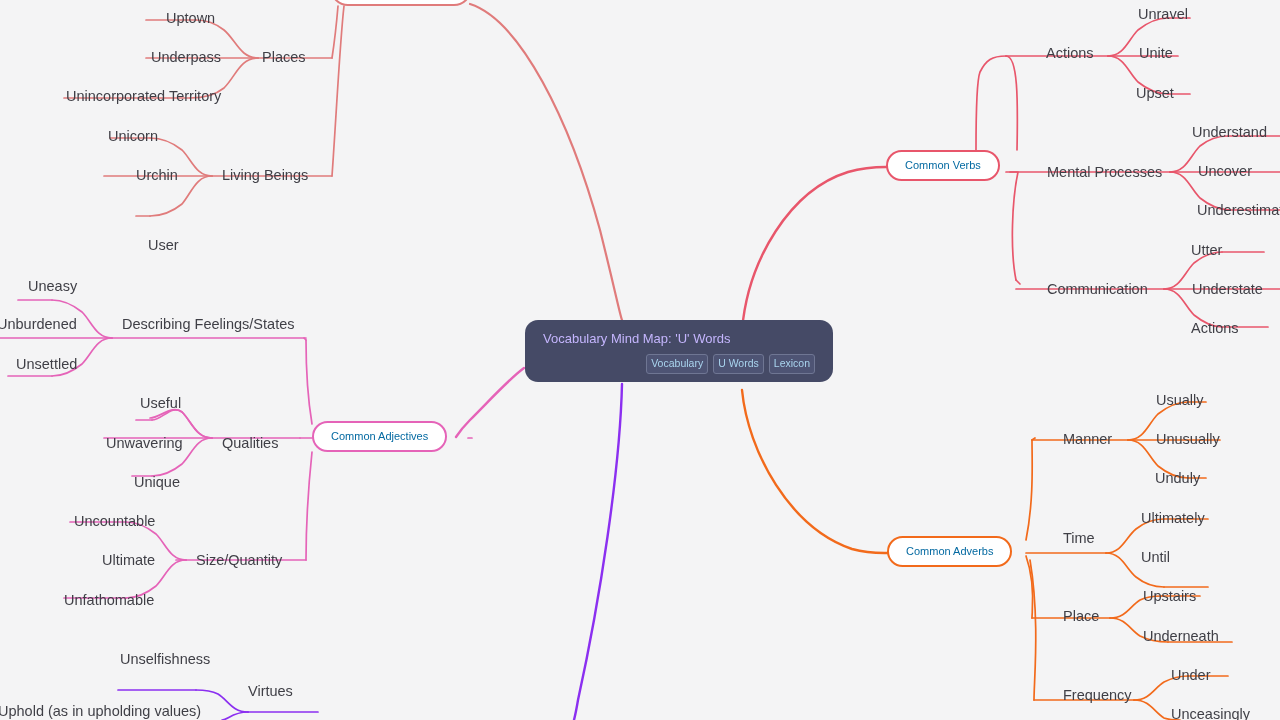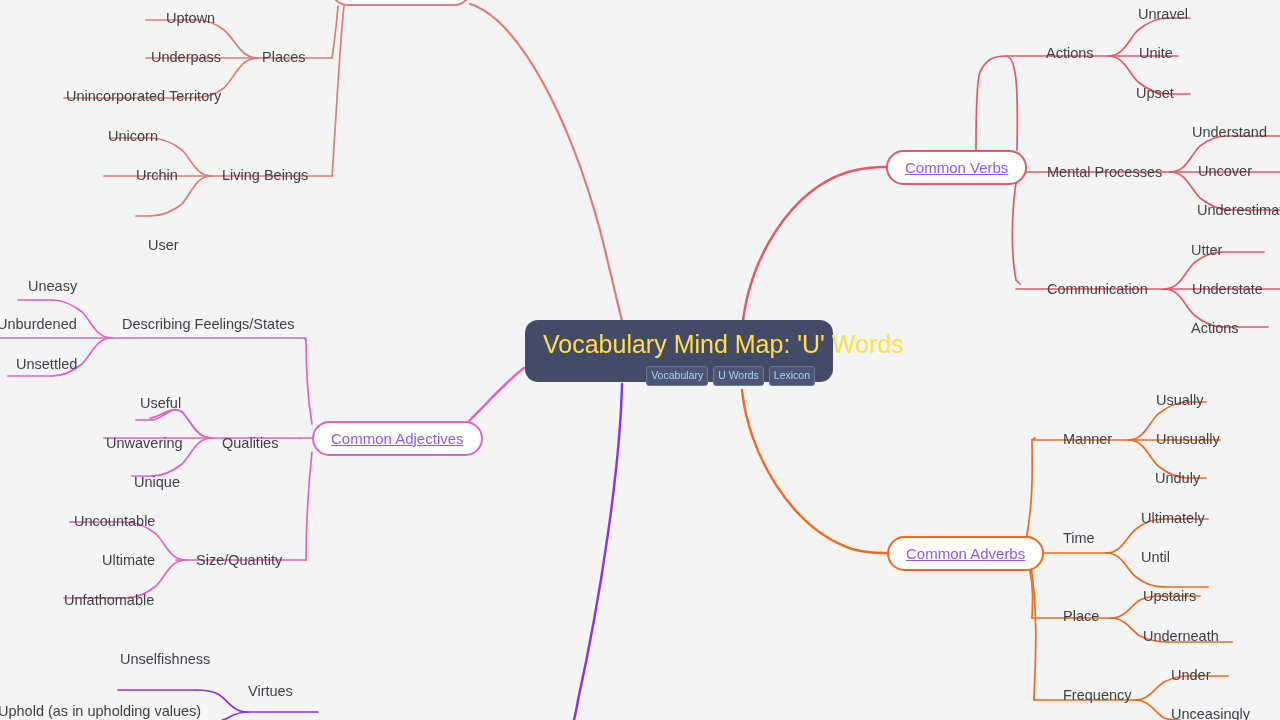--- a/index.html
+++ b/index.html
@@ -17,42 +17,41 @@
     color:#3f3f46;
     white-space:nowrap;
     line-height:1;
   }
   .branch-box{
     position:absolute;
     background:#ffffff;
     border:2.4px solid #e8566b;
     border-radius:22px;
     padding:8px 17px;
-    font-size:15px;
-    color:#8b5cf6;
+    font-size:11px;
+    color:#0369a1;
     white-space:nowrap;
     line-height:1;
     box-sizing:border-box;
-    text-decoration:underline;
   }
   .branch-box.pink{border-color:#e563b8;}
   .branch-box.orange{border-color:#f26a1b;}
   .branch-box.salmon{border-color:#e07b7b;}
   #center-node{
     position:absolute;
     left:525px;top:320px;
     width:308px;height:62px;
     background:#454a66;
     border-radius:13px;
     box-sizing:border-box;
     padding:12px 18px 0 18px;
   }
   #center-title{
-    color:#fde047;
-    font-size:25px;
+    color:#c4b5fd;
+    font-size:13px;
     line-height:1;
     white-space:nowrap;
   }
   #center-tags{
     margin-top:9px;
     display:flex;
     gap:5px;
     justify-content:flex-end;
   }
   .tag{

